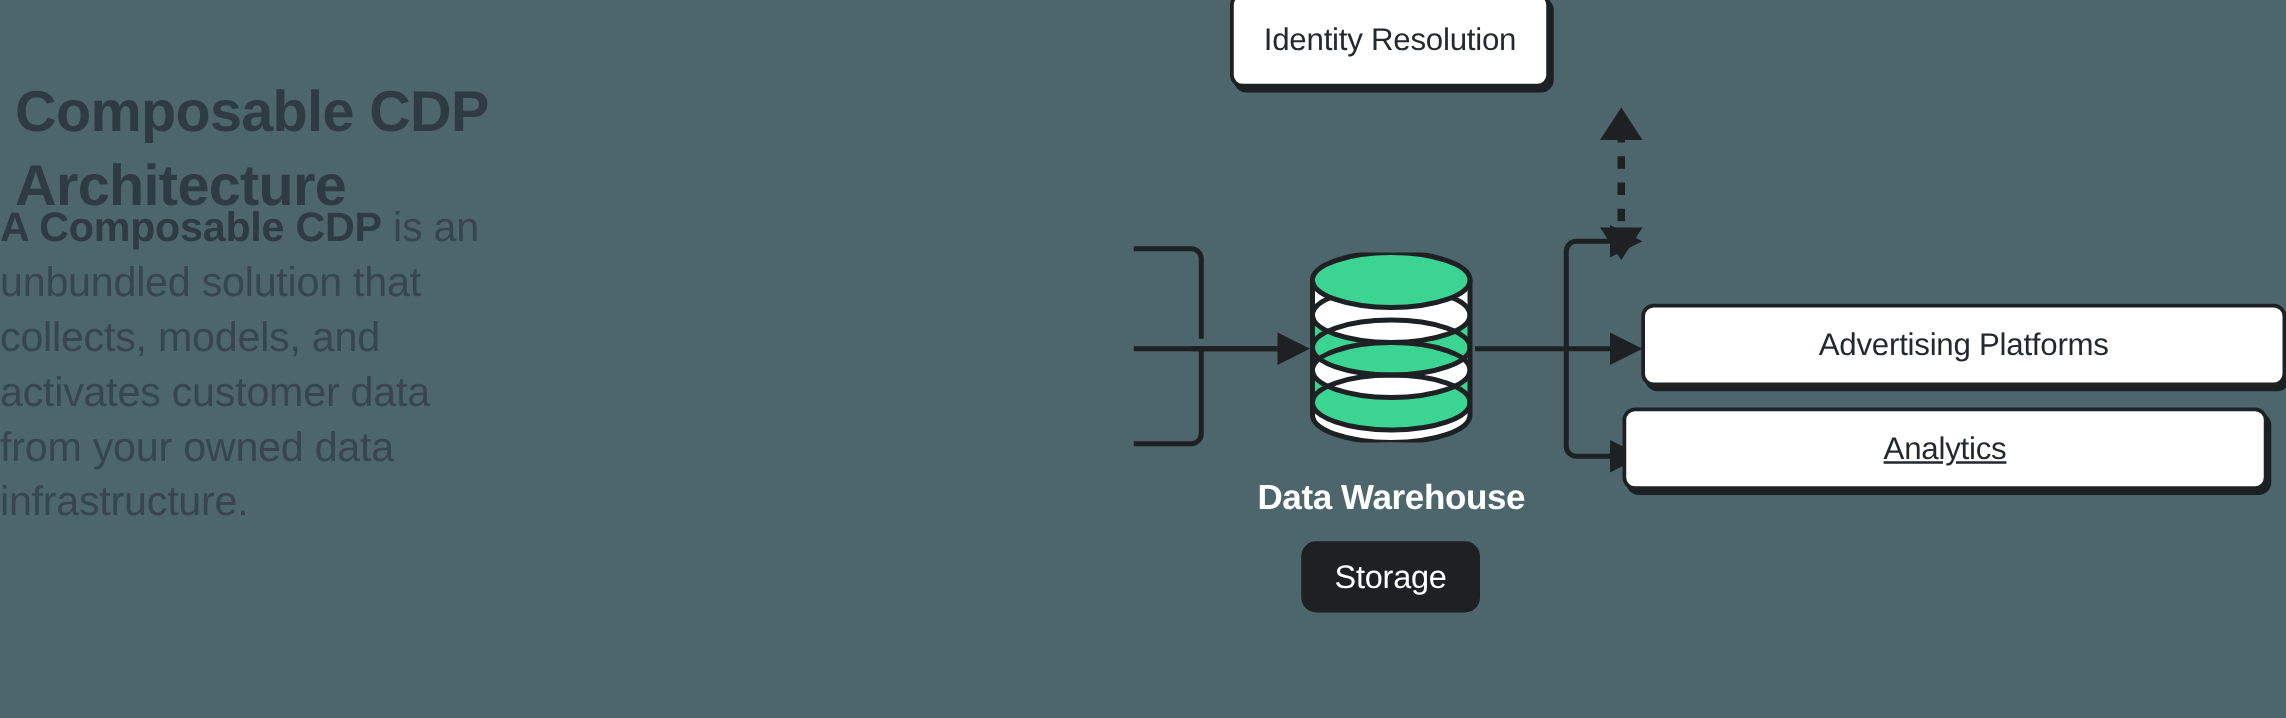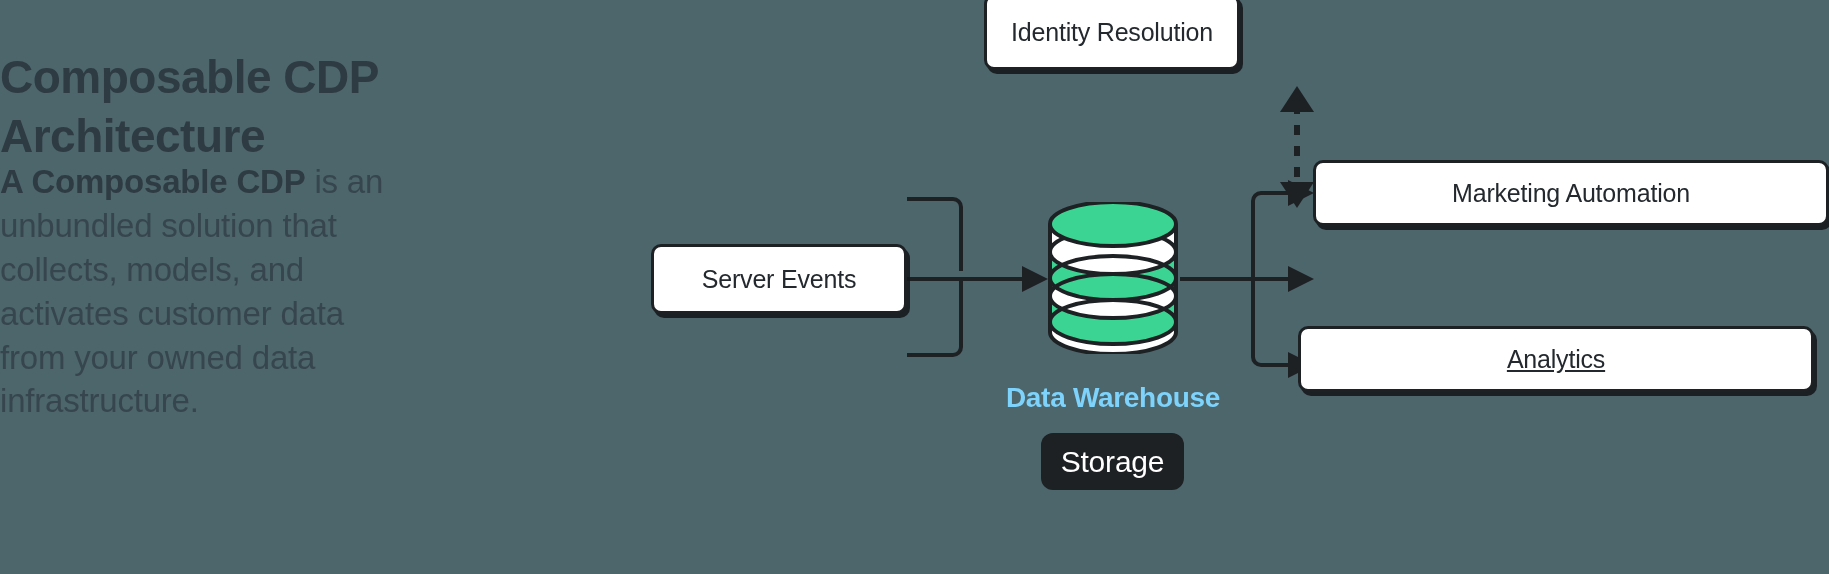--- a/index.html
+++ b/index.html
@@ -22,21 +22,21 @@
   }
 
   
   .copy {
     position: absolute;
     left: 0px;
     top: 48px;
     width: 430px;
   }
   .headline {
-    margin: 0;
+    margin: 12px;
     color: #2e3b42;
     font-size: 46px;
     line-height: 1.28;
     font-weight: bold;
     letter-spacing: -0.5px;
   }
   .body-copy {
     margin: 0;
     position: absolute;
     left: 0px;
@@ -93,40 +93,40 @@
     height: 152px;
   }
   #warehouse svg { display: block; }
 
   .wh-label {
     position: absolute;
     left: 982px;
     top: 382px;
     width: 262px;
     text-align: center;
-    color: #7dd3fc;
+    color: #ffffff;
     font-size: 28px;
     font-weight: bold;
     letter-spacing: -0.3px;
   }
 
   
   #storage-chip {
     position: absolute;
     left: 1041px;
     top: 433px;
     width: 143px;
     height: 57px;
     background: #1e2124;
     border-radius: 12px;
     display: flex;
     align-items: center;
     justify-content: center;
     color: #ffffff;
-    font-size: 30px;
+    font-size: 26px;
     letter-spacing: -0.2px;
   }
 
   
   #wires {
     position: absolute;
     left: 0; top: 0;
     width: 1829px;
     height: 574px;
     pointer-events: none;
@@ -172,23 +172,22 @@
     <polygon class="head" points="1288,266 1314,279 1288,292"></polygon>
     <polygon class="head" points="1288,352 1314,365 1288,378"></polygon>
 
     <path class="wire-dashed" d="M 1297 104 V 190"></path>
     <polygon class="head" points="1297,86 1314,112 1280,112"></polygon>
     <polygon class="head" points="1297,208 1314,182 1280,182"></polygon>
   </svg>
 
   <div class="node" id="node-identity">Identity Resolution</div>
 
-  <div class="node" id="node-server">Server Events</div>
-
-  <div class="node" id="node-marketing">Marketing Automation</div>
+
+  <div class="node" id="node-advertising">Advertising Platforms</div>
   <div class="node" id="node-analytics">Analytics</div>
 
   <div id="warehouse">
     <svg width="134" height="152" viewBox="0 0 134 152">
       <defs>
         <clipPath id="bodyClip">
           <path d="M 4 22 V 130 a 63 22 0 0 0 126 0 V 22 Z"></path>
         </clipPath>
       </defs>
 

